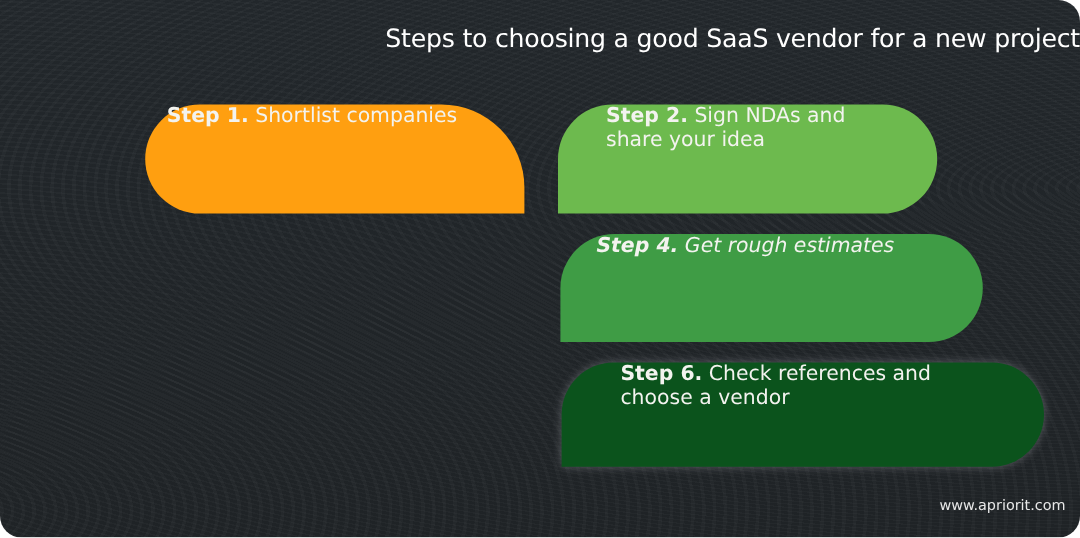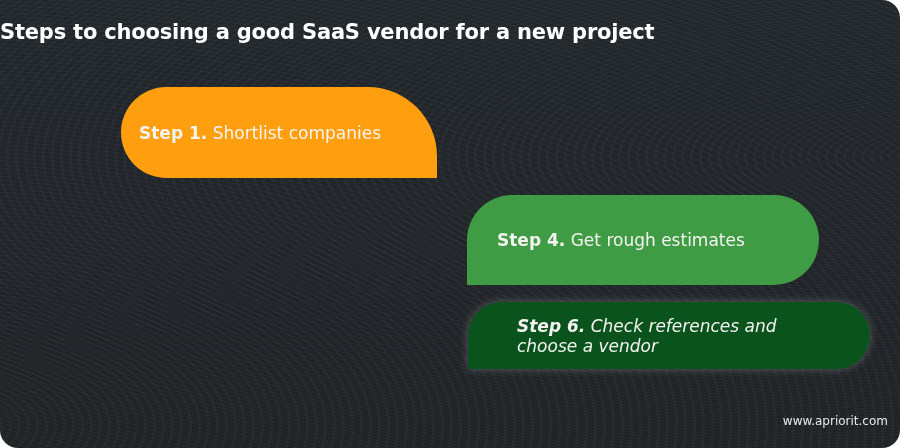--- a/index.html
+++ b/index.html
@@ -9,59 +9,62 @@
     overflow: hidden;
     border-radius: 0 18px 18px 18px;
     background:
       repeating-radial-gradient(ellipse at 105% 35%, rgba(255,255,255,0.025) 0px, rgba(255,255,255,0.025) 3px, rgba(0,0,0,0) 3px, rgba(0,0,0,0) 9px),
       repeating-radial-gradient(ellipse at -10% 95%, rgba(255,255,255,0.025) 0px, rgba(255,255,255,0.025) 3px, rgba(0,0,0,0) 3px, rgba(0,0,0,0) 9px),
       linear-gradient(180deg, #22272b 0%, #1f2326 100%);
     font-family: "DejaVu Sans", sans-serif;
   }
   .title {
     position: absolute; left: 0; right: 0; top: 20px;
-    text-align: left; color: #ffffff;
-    font-size: 21px; font-weight: bold; letter-spacing: -0.2px;
+    text-align: right; color: #ffffff;
+    font-size: 21px; font-weight: normal; letter-spacing: -0.2px;
   }
   .step {
     position: absolute;
-    display: flex; align-items: center;
+    display: flex; align-items: flex-start;
     color: #f3f3ef;
     font-size: 17px; line-height: 20px;
     box-sizing: border-box;
   }
   .step .num { font-weight: bold; }
   
   .left-shape { border-radius: 46px 70px 0 46px; }
   
   .right-shape { border-radius: 46px 46px 46px 0; }
 
   .s1 { left: 121px; top: 87px; width: 316px; height: 91px; background: #ff9f10; padding-left: 18px; }
   .s2 { left: 465px; top: 87px; width: 316px; height: 91px; background: #6dba4e; padding-left: 40px; }
   .s3 { left: 82px;  top: 195px; width: 353px; height: 90px; background: #ff820f; padding-left: 32px; }
-  .s4 { left: 467px; top: 195px; width: 352px; height: 90px; background: #3f9c45; padding-left: 30px; }
+  .s4 { left: 467px; top: 195px; width: 352px; height: 90px; background: #3f9c45; padding-left: 30px; font-style: italic; }
   .s5 { left: 31px;  top: 302px; width: 402px; height: 91px; background: #ea5d13; padding-left: 49px; }
-  .s6 { left: 468px; top: 302px; width: 402px; height: 67px; background: #0b531c; padding-left: 49px;
-        box-shadow: 0 0 8px rgba(200,200,210,0.35); font-style: italic; }
+  .s6 { left: 468px; top: 302px; width: 402px; height: 87px; background: #0b531c; padding-left: 49px;
+        box-shadow: 0 0 8px rgba(200,200,210,0.35); }
   .step-text { display: block; }
   .footer {
     position: absolute; right: 12px; bottom: 20px;
     color: #e8e8e8; font-size: 12px;
   }
 </style>
 </head>
 <body>
 
 <div class="canvas">
   <div class="title">Steps to choosing a good SaaS vendor for a new project</div>
 
   <div class="step left-shape s1">
     <span class="step-text"><span class="num">Step 1.</span> <span>Shortlist companies</span></span>
   </div>
 
+  <div class="step right-shape s2">
+    <span class="step-text" style="width:250px"><span class="num">Step 2.</span> <span>Sign NDAs and share your idea</span></span>
+  </div>
 
 
   <div class="step right-shape s4">
     <span class="step-text"><span class="num">Step 4.</span> <span>Get rough estimates</span></span>
   </div>
 
 
   <div class="step right-shape s6">
     <span class="step-text" style="width:320px"><span class="num">Step 6.</span> <span>Check references and choose a vendor</span></span>
   </div>

